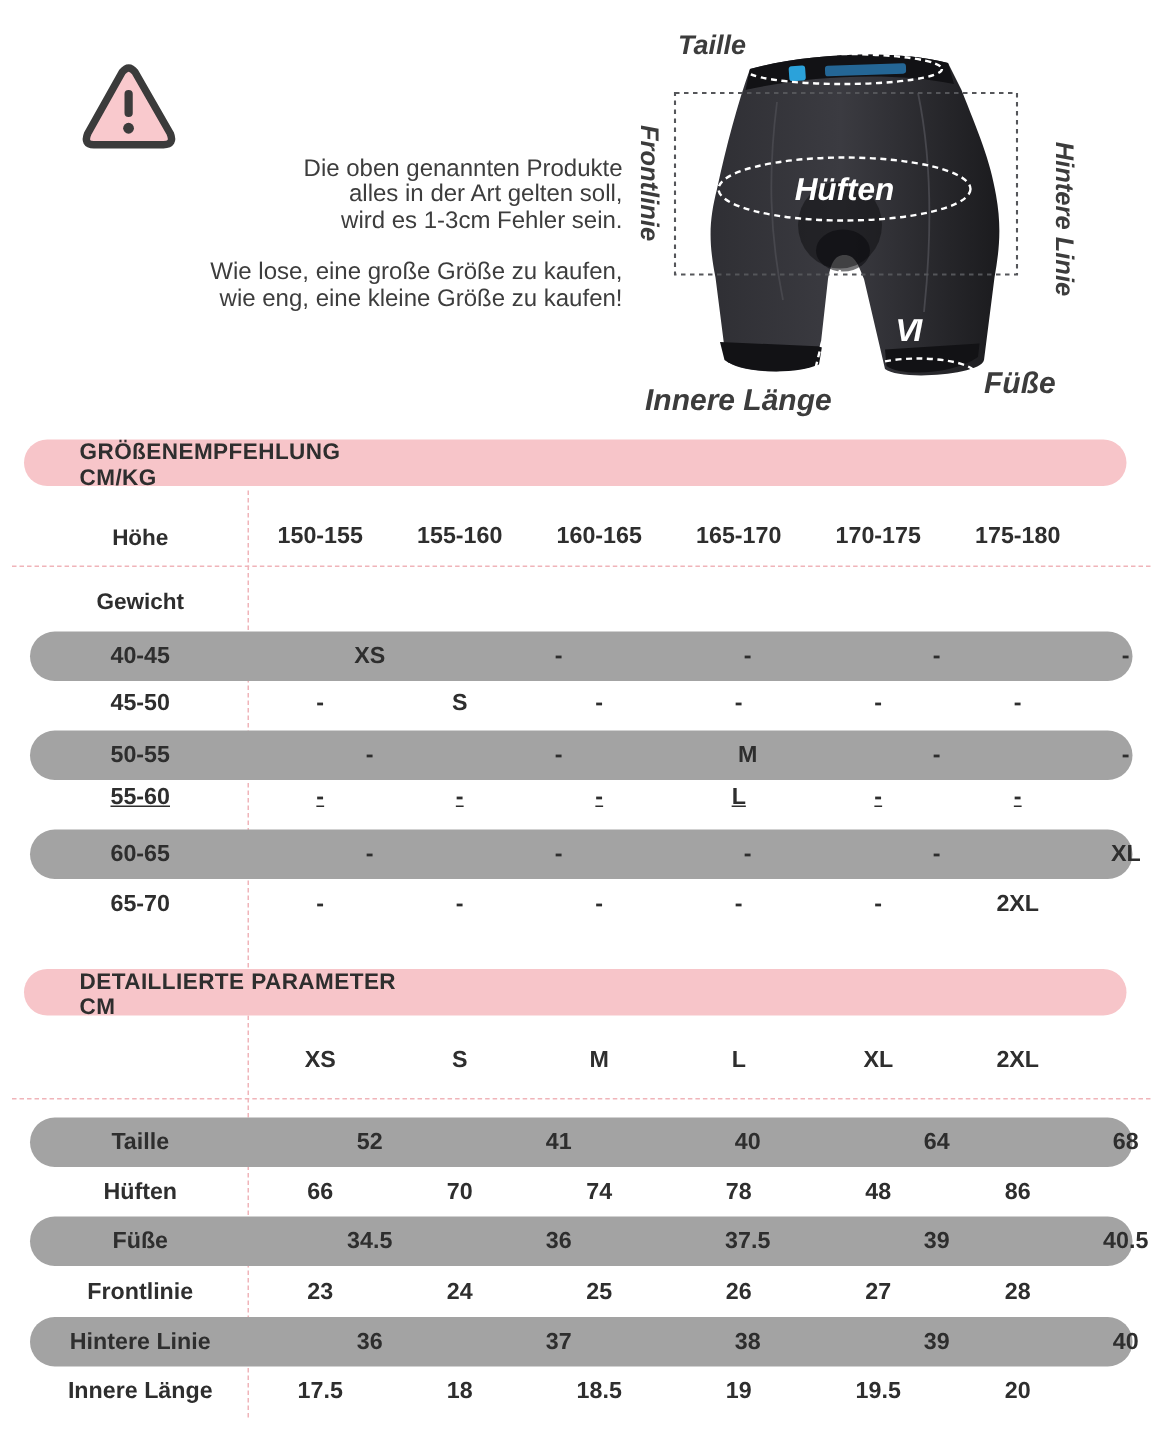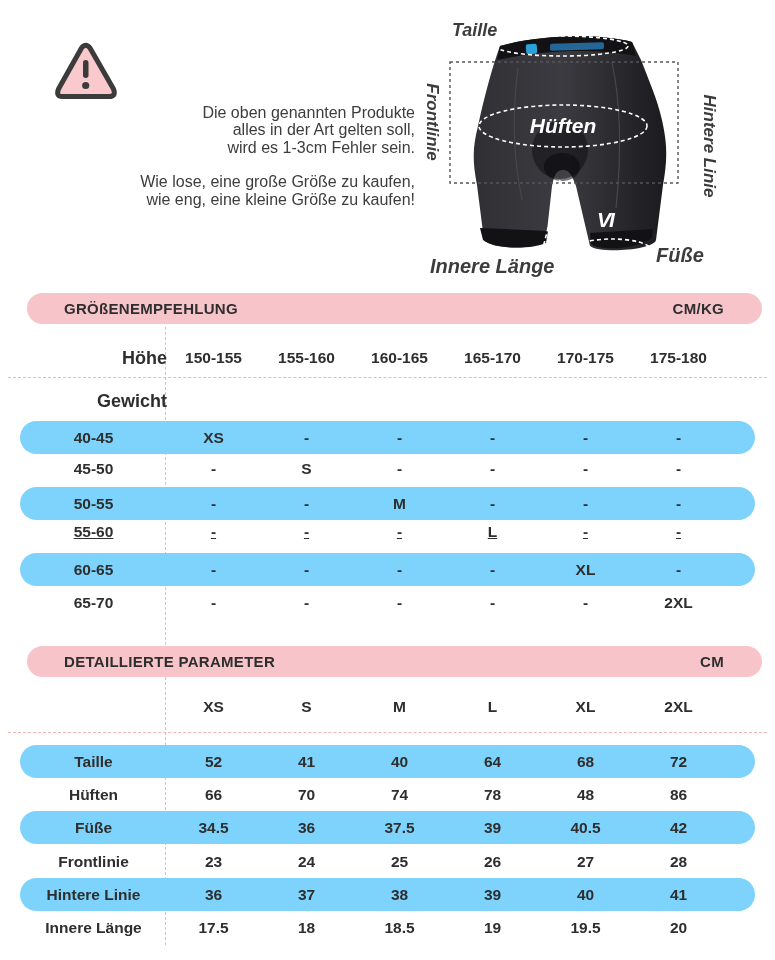--- a/index.html
+++ b/index.html
@@ -10,32 +10,32 @@
   .warn-icon{position:absolute;left:54px;top:41px;}
   .notice{position:absolute;left:55px;top:104px;width:360px;
           font-size:16px;line-height:17.4px;font-weight:500;color:#3d3d3d;text-align:right;}
   .notice .par{margin:0 0 17px 0;}
 
   
   .figure{position:absolute;left:400px;top:0;width:375px;height:290px;}
   .fig-label{fill:#3c3c3c;font-style:italic;font-weight:600;font-family:"Liberation Sans",sans-serif;}
 
   
-  .banner{position:absolute;left:27px;width:735px;height:31px;border-radius:16px;
-          background:#f7c5c9;display:flex;align-items:center;justify-content:space-between;
-          padding:0 38px 0 37px;box-sizing:border-box;z-index:3;}
+  .banner{position:absolute;left:16px;width:735px;height:31px;border-radius:16px;
+          background:#f7c5c9;display:flex;justify-content:space-between;
+          padding:0 38px 0 37px;box-sizing:border-box;z-index:3;flex-direction:column;}
   .banner .t{font-size:15px;font-weight:800;letter-spacing:.3px;color:#2e2e2e;}
 
   
   .trow{position:absolute;left:20px;width:735px;display:grid;
         grid-template-columns:147px repeat(6,93px);box-sizing:border-box;
         align-items:center;z-index:2;}
-  .trow.gray{background:#7dd3fc;border-radius:17px;}
+  .trow.gray{background:#a3a3a3;border-radius:17px;gap:33px;}
   .cell{text-align:center;font-size:15.5px;font-weight:700;color:#2e2e2e;}
-  .cell.med{font-weight:600;font-size:18px;text-align:right;}
+  .cell.med{font-weight:600;font-size:15px;}
   .hdash{position:absolute;left:8px;width:759px;border-top:1.6px dashed #f0b4b9;z-index:1;}
   .vdash{position:absolute;left:165px;top:327px;height:618px;border-left:1.6px dashed #f0b4b9;z-index:1;}
 </style>
 </head>
 <body>
 
 <div class="page">
 
   <svg class="warn-icon" width="64" height="62" viewBox="0 0 64 62">
     <path d="M27.5 7 Q31.8 1.5 36 7 L59.5 48 Q62.5 55.5 55 55.5 L8.5 55.5 Q1.5 55.5 4.5 48 Z" fill="#f9c9cd" stroke="#3b3b3b" stroke-width="5" stroke-linejoin="round"></path>

